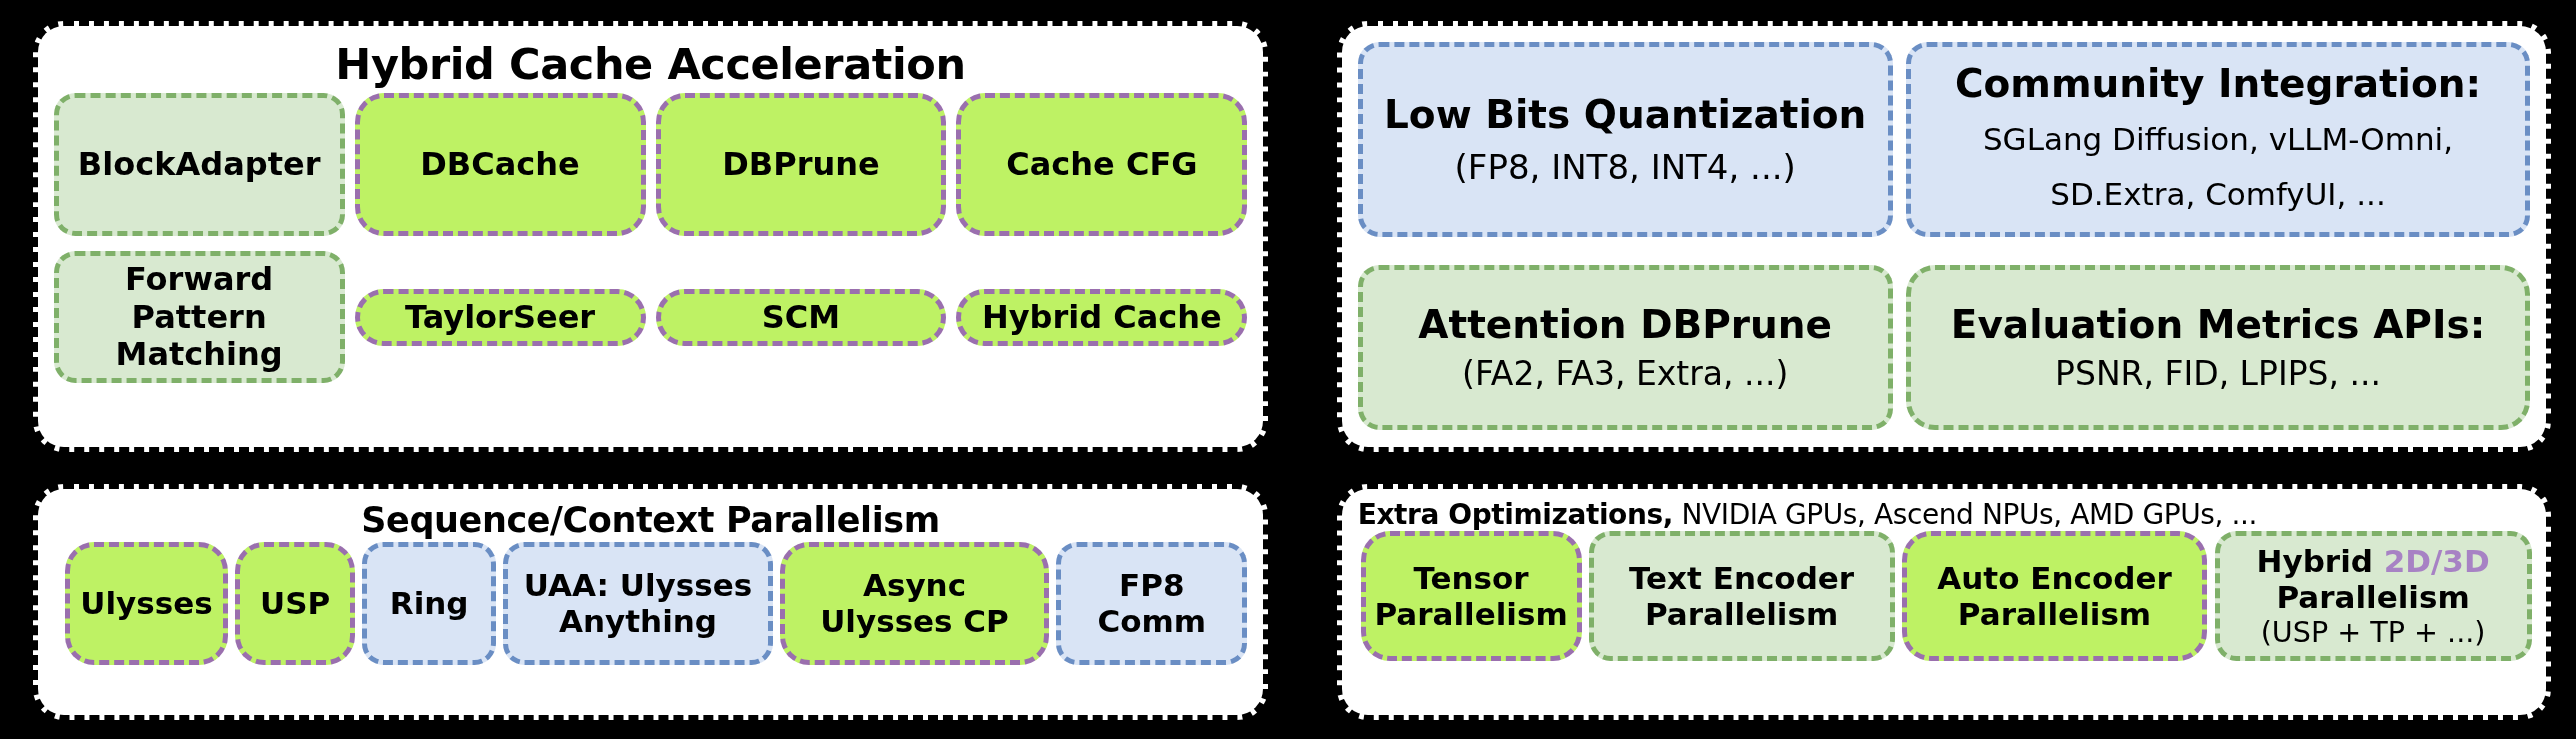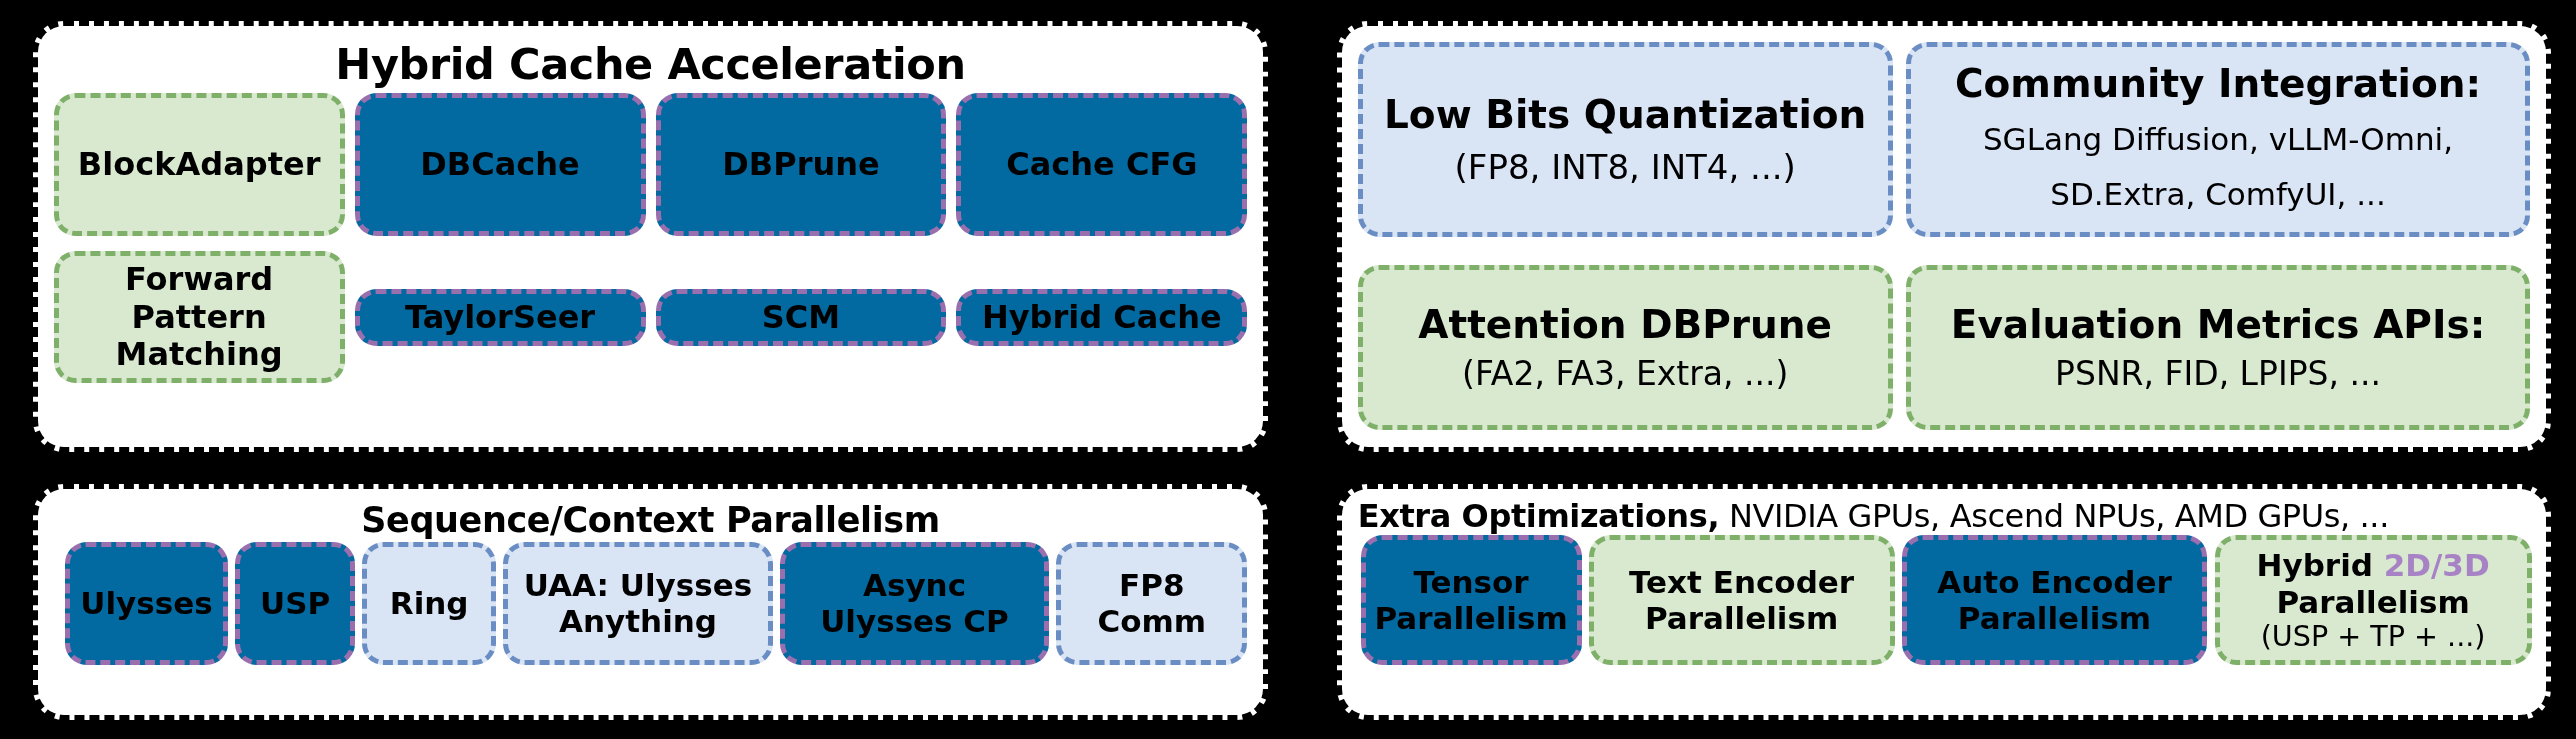--- a/index.html
+++ b/index.html
@@ -37,21 +37,21 @@
   .panel-title {
     text-align: center;
     font-weight: 700;
     color: #000000;
     letter-spacing: -0.4px;
     line-height: 1.05;
     white-space: nowrap;
   }
   #panel-cache .panel-title     { font-size: 43px; margin: 15.7px 0 5.7px; }
   #panel-seqpar .panel-title    { font-size: 35px; margin: 13px 0 2.9px; }
-  #panel-extra  .panel-title    { font-size: 32px; margin: 11.4px 0 1.4px;
+  #panel-extra  .panel-title    { font-size: 28px; margin: 11.4px 0 1.4px;
                                   text-align: left; padding-left: 15.7px; }
   #panel-extra .panel-title .light { font-weight: 400; }
 
   
   .row {
     display: flex;
     flex-direction: row;
     align-items: stretch;
     width: 100%;
     box-sizing: border-box;
@@ -87,37 +87,37 @@
     flex-direction: column;
     align-items: center;
     justify-content: center;
     text-align: center;
     color: #000000;
     font-weight: 700;
     line-height: 1.18;
     padding: 4.3px 5.7px;
   }
   .chip.green  { background: #d8e9d0; border-color: #7fb069; }
-  .chip.purple { background: #0369a1; border-color: #9a6fae; }
+  .chip.purple { background: #bef264; border-color: #9a6fae; border-radius: 29px; }
   .chip.blue   { background: #d9e4f5; border-color: #6a8ec4; }
 
   .chip .sub { font-weight: 400; }
   .chip .accent-purple { color: #a782c4; font-weight: 700; }
 
   
   #panel-cache .chip { flex: 1; font-size: 32px; }
 
   
   #panel-ecosystem .chip { font-size: 39px; }
   #panel-ecosystem .chip .sub { font-size: 34px; margin-top: 8.6px; }
   #panel-ecosystem .row.top .chip.q  { flex: 0 0 535px; }
   #panel-ecosystem .row.top .chip.ci { flex: 1; }
   #panel-ecosystem .row.top .chip.ci .sub { font-size: 31px; line-height: 1.55; margin-top: 7.1px; }
   #panel-ecosystem .row.bot .chip.ab { flex: 0 0 535px; }
-  #panel-ecosystem .row.bot .chip.em { flex: 1; }
+  #panel-ecosystem .row.bot .chip.em { flex: 1; border-radius: 29px; }
   #panel-ecosystem .row.bot .chip .sub { font-size: 33px; margin-top: 7.1px; }
 
   
   #panel-seqpar .chip { font-size: 31px; }
   #panel-seqpar .chip.w-ulysses { flex: 0 0 163px; }
   #panel-seqpar .chip.w-ring    { flex: 0 0 134px; }
   #panel-seqpar .chip.w-usp     { flex: 0 0 120px; }
   #panel-seqpar .chip.w-uaa     { flex: 1; }
   #panel-seqpar .chip.w-async   { flex: 1; }
   #panel-seqpar .chip.w-fp8     { flex: 0 0 191px; }

